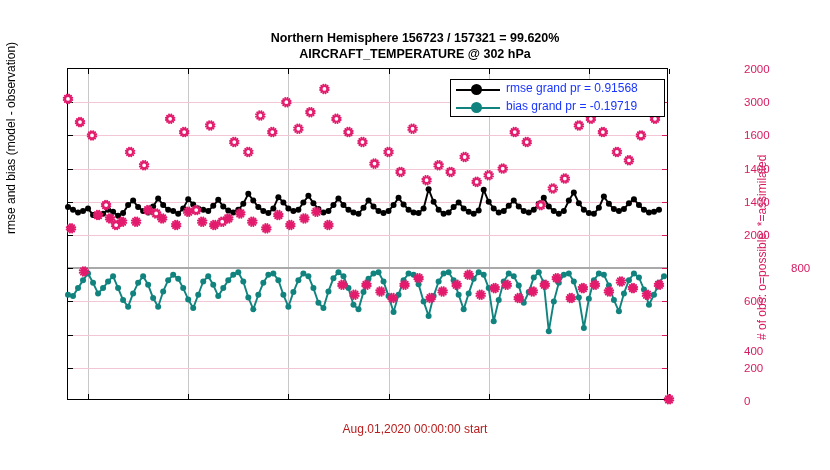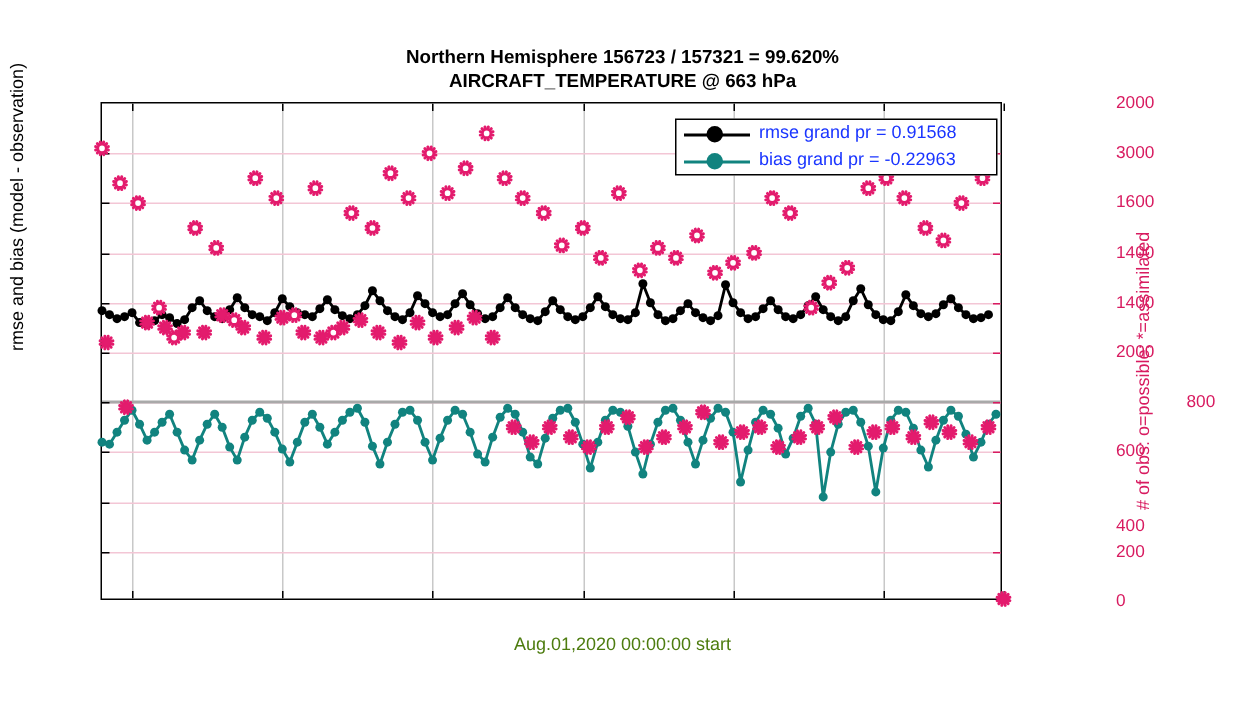--- a/index.html
+++ b/index.html
@@ -21,39 +21,39 @@
           font-size:11.5px;color:#d81b60;text-align:left;white-space:nowrap;}
   .ytickmarkR{position:absolute;right:-5px;width:5px;height:1px;background:#d81b60;}
   .xtickmark{position:absolute;bottom:-5px;width:1px;height:5px;background:#000;}
   .xtickmarktop{position:absolute;top:0;width:1px;height:5px;background:#000;}
 
   #ylabelL{position:absolute;left:4px;top:234px;transform-origin:0 0;transform:rotate(-90deg);
            font-size:12px;color:#000;white-space:nowrap;}
   #ylabelR{position:absolute;left:755px;top:340px;transform-origin:0 0;transform:rotate(-90deg);
            font-size:12px;color:#d81b60;white-space:nowrap;}
 
-  #xlabel{position:absolute;left:0;width:830px;top:422px;text-align:center;font-size:12px;color:#4d7c0f;}
+  #xlabel{position:absolute;left:0;width:830px;top:422px;text-align:center;font-size:12px;color:#b91c1c;}
   #footer{position:absolute;left:0;width:830px;top:448px;text-align:center;font-size:7.3px;color:#000;}
 
   #legend{position:absolute;left:450px;top:79px;width:215px;height:38px;
           background:#fff;border:1px solid #000;box-sizing:border-box;z-index:40;}
   .legrow{position:absolute;left:0;width:215px;height:19px;text-align:right;}
   .legsample{position:absolute;left:5px;top:9px;width:44px;height:2px;}
   .legdot{position:absolute;left:20px;top:4px;width:11px;height:11px;border-radius:50%;}
   .legtext{position:absolute;left:55px;top:1px;font-size:12px;color:#1a35ff;white-space:nowrap;}
 
   svg.layer{position:absolute;left:0;top:0;width:601px;height:332px;overflow:visible;}
 </style>
 </head>
 <body>
 
 <div id="root">
 
   <div class="title" id="title1">Northern Hemisphere 156723 / 157321 = 99.620%</div>
-  <div class="title" id="title2">AIRCRAFT_TEMPERATURE @ 663 hPa</div>
+  <div class="title" id="title2">AIRCRAFT_TEMPERATURE @ 302 hPa</div>
 
   <div id="ylabelL">rmse and bias (model - observation)</div>
   <div id="ylabelR"># of obs: o=possible; *=assimilated</div>
 
   <div id="plotframe">
     <div id="grid-v">
         <div class="vgrid" style="left: 20.0333px; background: rgb(200, 200, 200);"></div>
         <div class="vgrid" style="left: 120.2px; background: rgb(200, 200, 200);"></div>
         <div class="vgrid" style="left: 220.367px; background: rgb(200, 200, 200);"></div>
         <div class="vgrid" style="left: 320.533px; background: rgb(200, 200, 200);"></div>
@@ -1041,18 +1041,18 @@
 
   <div id="legend">
     <div class="legrow" style="top:0">
       <div class="legsample" id="lsr" style="background: rgb(0, 0, 0);"></div>
       <div class="legdot" id="ldr" style="background: rgb(0, 0, 0);"></div>
       <div class="legtext" style="color: rgb(26, 53, 255);">rmse grand pr = 0.91568</div>
     </div>
     <div class="legrow" style="top:18px">
       <div class="legsample" id="lsb" style="background: rgb(17, 131, 127);"></div>
       <div class="legdot" id="ldb" style="background: rgb(17, 131, 127);"></div>
-      <div class="legtext" style="color: rgb(26, 53, 255);">bias grand pr = -0.22963</div>
+      <div class="legtext" style="color: rgb(26, 53, 255);">bias grand pr = -0.19719</div>
     </div>
   </div>
 
   <div id="xlabel">Aug.01,2020 00:00:00 start</div>
 </div>
 
 </body></html>

